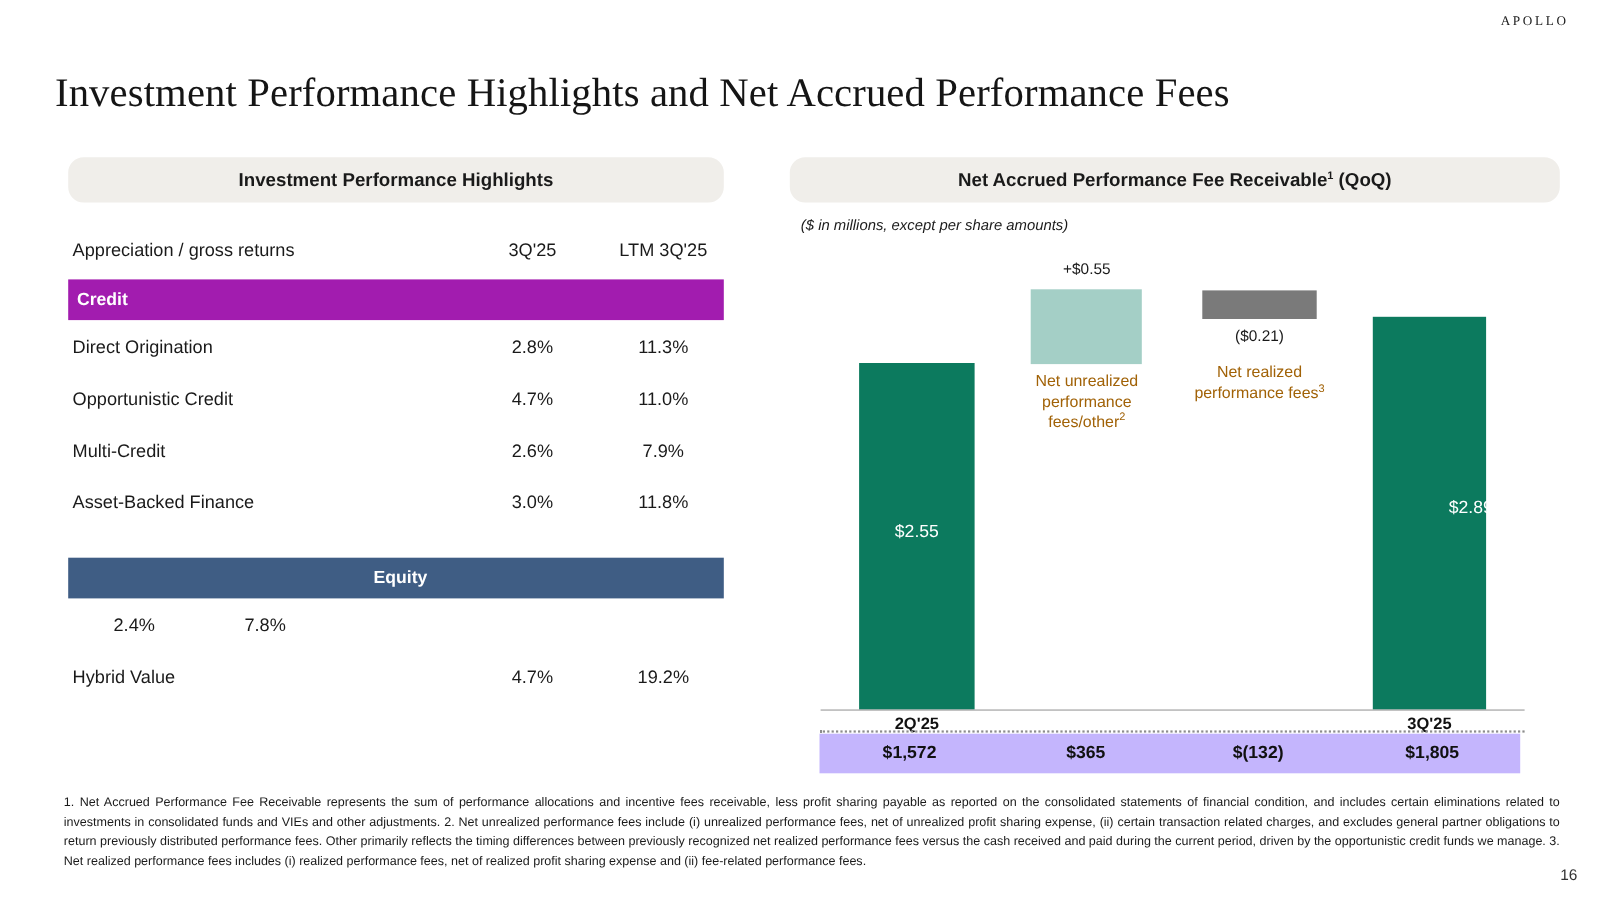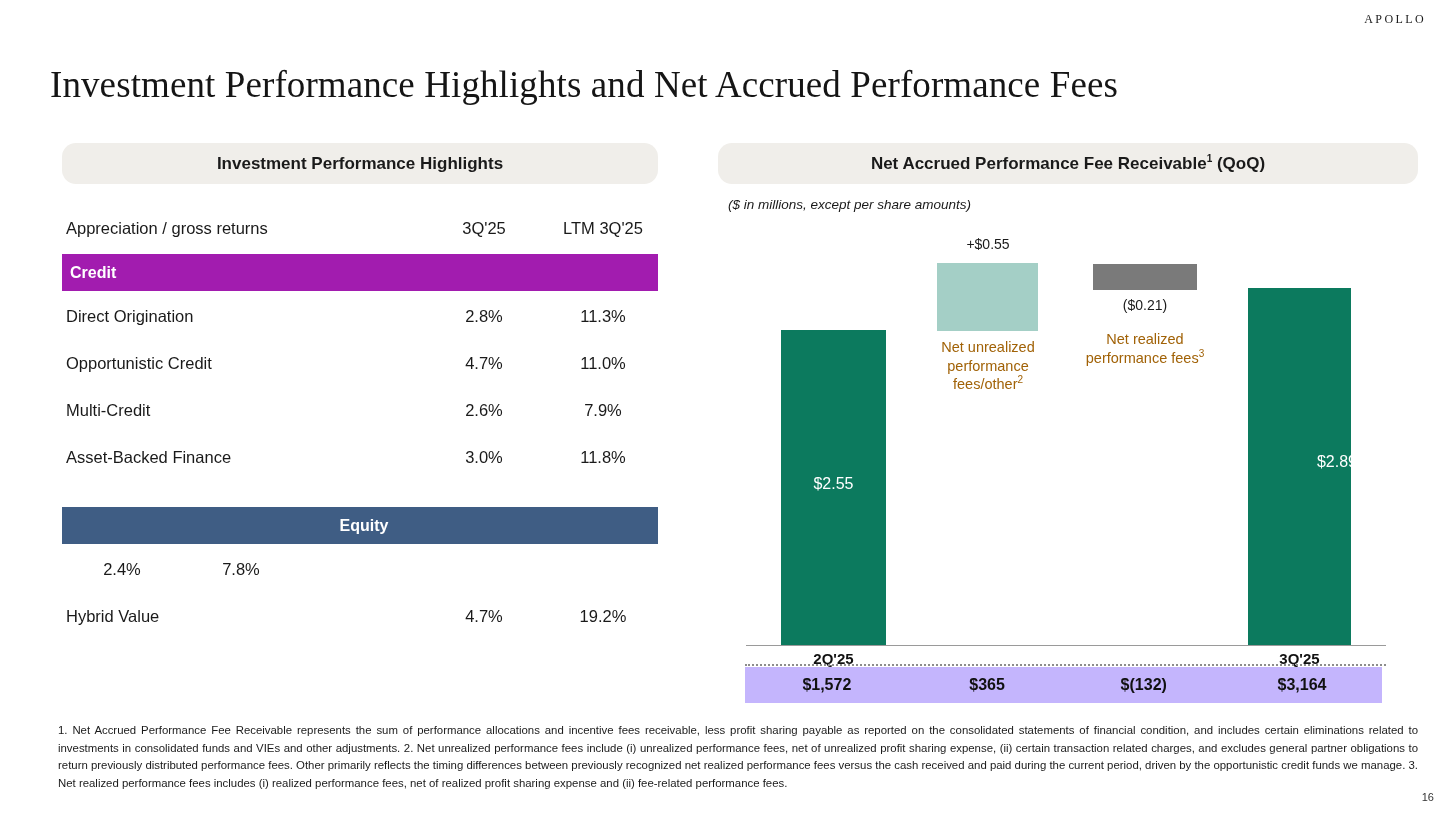--- a/index.html
+++ b/index.html
@@ -83,21 +83,21 @@
   }
   .valcell{font-size:16px;font-weight:bold;color:#111;text-align:center;}
 
   
   .footnotes{
     position:absolute;left:58px;top:722px;width:1360px;
     font-size:11.4px;line-height:1.55;color:#1a1a1a;text-align:justify;
   }
   .pageno{
     position:absolute;right:22px;bottom:14px;
-    font-size:11px;color:#333;margin-top:40px;
+    font-size:14px;color:#333;margin-top:40px;
   }
 </style>
 </head>
 <body>
 
 <div class="slide">
 
   <div class="brand">APOLLO</div>
 
   <h1 class="page-title">Investment Performance Highlights and Net Accrued Performance Fees</h1>
@@ -180,20 +180,20 @@
     <div class="axis-line" style="left:28px;top:435px;width:640px;"></div>
     <div class="axis-tick" style="left:63px;top:440px;width:105px;">2Q'25</div>
     <div class="axis-tick" style="left:530px;top:440px;width:103px;">3Q'25</div>
 
     <div class="dotted" style="left:27px;top:454px;width:641px;"></div>
 
     <div class="valband" style="left:27px;top:457px;width:637px;height:36px;">
       <div class="valcell" style="width:25.7%;">$1,572</div>
       <div class="valcell" style="width:24.6%;">$365</div>
       <div class="valcell" style="width:24.6%;">$(132)</div>
-      <div class="valcell" style="width:25.1%;">$3,164</div>
+      <div class="valcell" style="width:25.1%;">$1,805</div>
     </div>
   </div>
 
   <div class="footnotes">1. Net Accrued Performance Fee Receivable represents the sum of performance allocations and incentive fees receivable, less profit sharing payable as reported on the consolidated statements of financial condition, and includes certain eliminations related to investments in consolidated funds and VIEs and other adjustments. 2. Net unrealized performance fees include (i) unrealized performance fees, net of unrealized profit sharing expense, (ii) certain transaction related charges, and excludes general partner obligations to return previously distributed performance fees. Other primarily reflects the timing differences between previously recognized net realized performance fees versus the cash received and paid during the current period, driven by the opportunistic credit funds we manage. 3. Net realized performance fees includes (i) realized performance fees, net of realized profit sharing expense and (ii) fee-related performance fees.</div>
   <div class="pageno">16</div>
 
 </div>
 
 </body></html>

